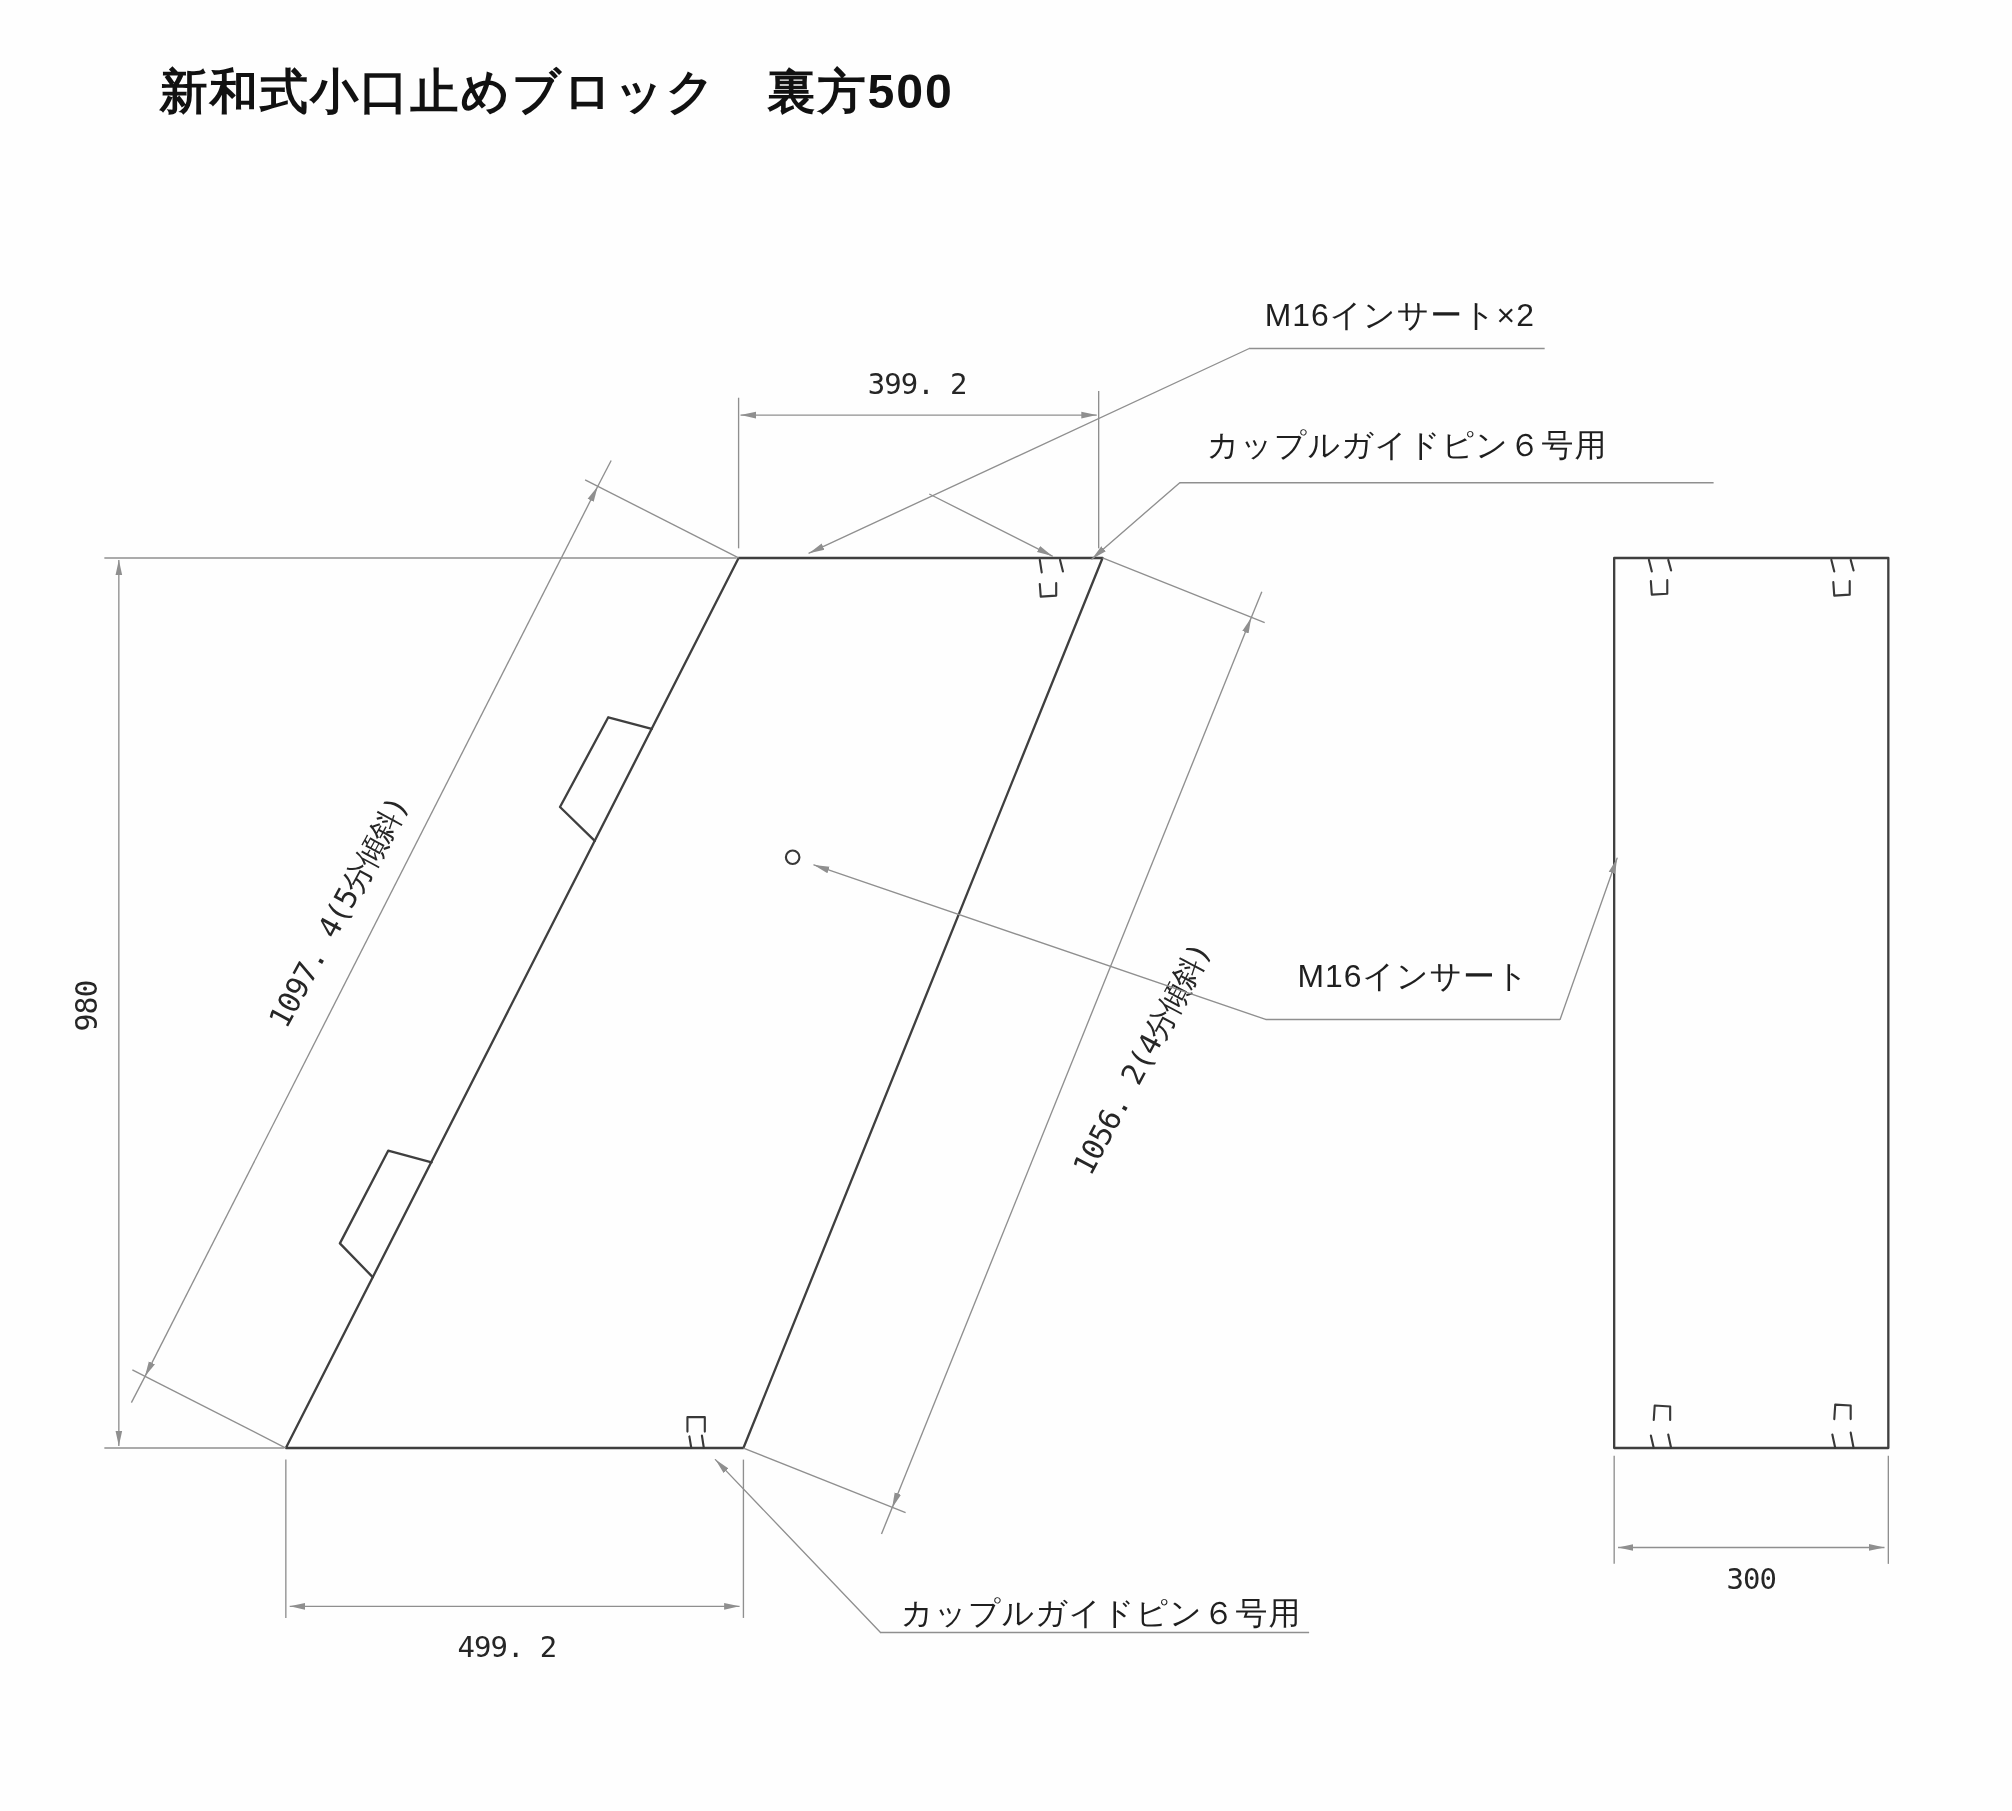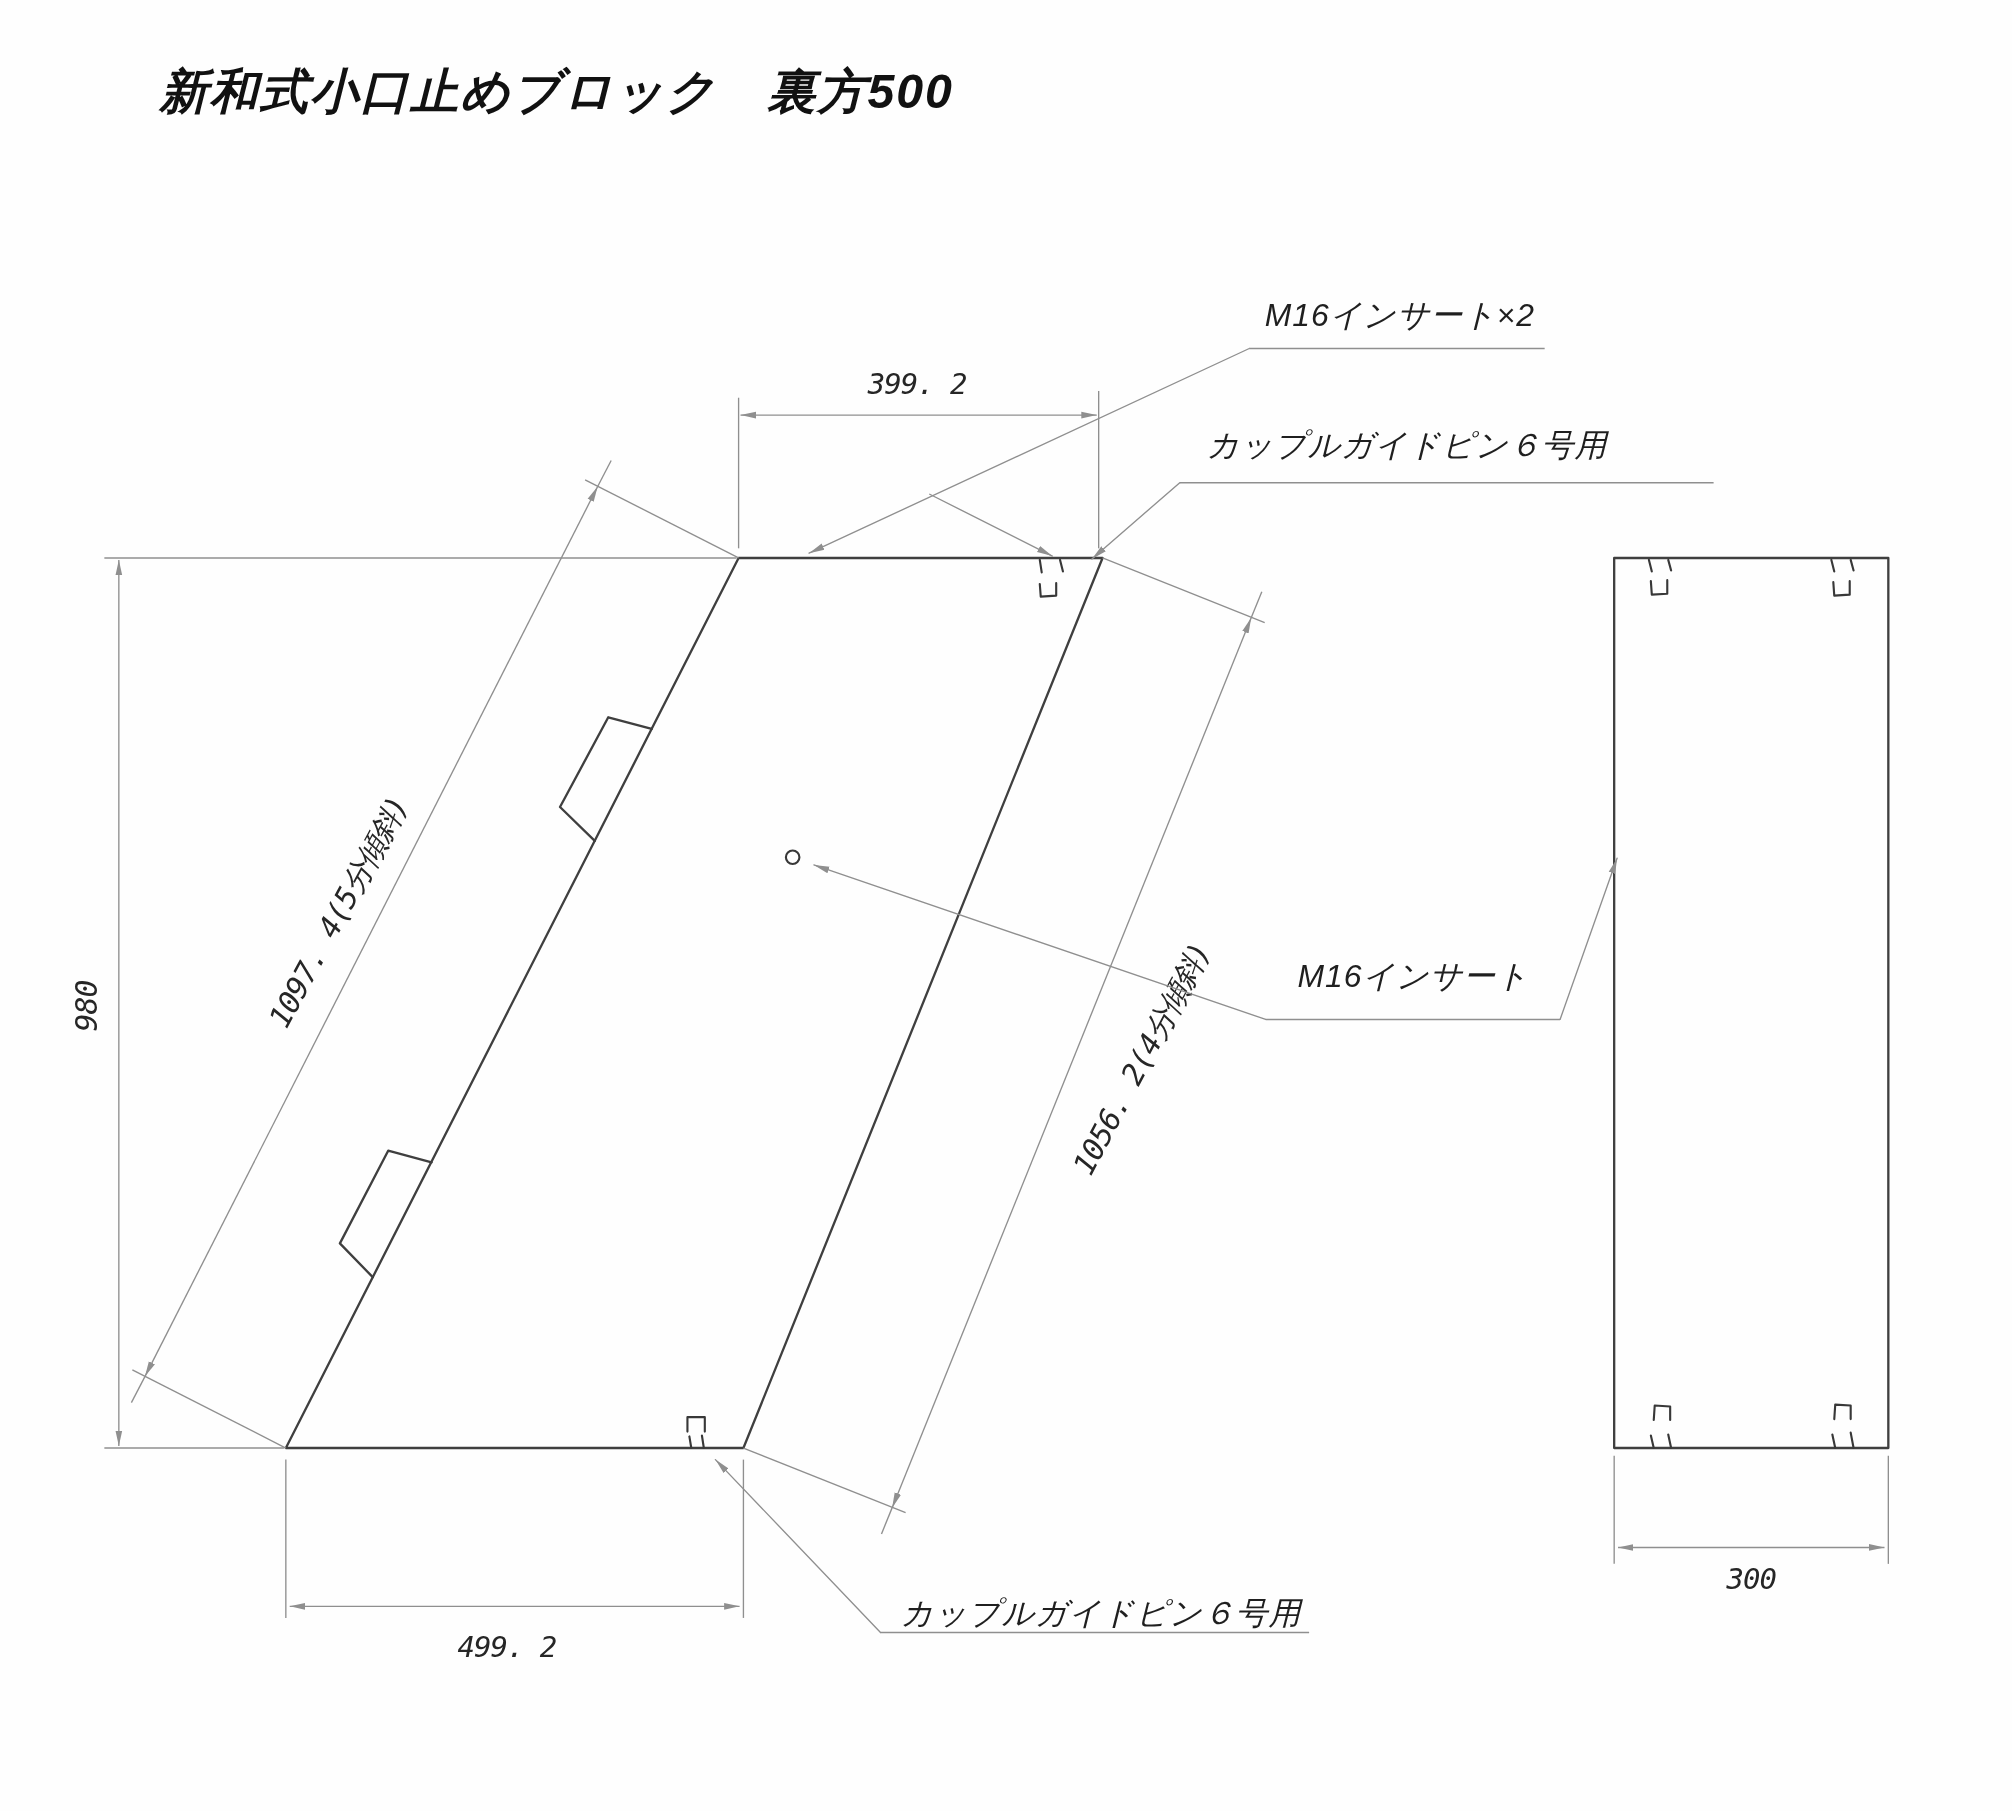--- a/index.html
+++ b/index.html
@@ -1,17 +1,17 @@
 <!DOCTYPE html>
 <html><head>
 <meta charset="utf-8">
 <style>
   html,body{margin:0;padding:0;background:#ffffff;}
   .sheet{position:relative;width:2012px;height:1811px;background:#fefefe;overflow:hidden;
-         font-family:"Liberation Sans","DejaVu Sans",sans-serif;font-style:italic;}
+         font-family:"Liberation Sans","DejaVu Sans",sans-serif;}
   svg{display:block;width:2012px;height:1811px;}
   .geo{stroke:#3f3f3f;stroke-width:2.4;fill:none;stroke-linecap:round;stroke-linejoin:round;}
   .pin{stroke:#383838;stroke-width:2.2;fill:none;stroke-linecap:round;stroke-linejoin:round;}
   .dim{stroke:#8f8f8f;stroke-width:1.4;fill:none;stroke-linecap:butt;}
   .lead{stroke:#8f8f8f;stroke-width:1.4;fill:none;stroke-linecap:round;}
   .ul{stroke:#8f8f8f;stroke-width:1.6;fill:none;}
   text{fill:#1f1f1f;}
   .num{font-family:"DejaVu Sans Mono","Liberation Mono",monospace;font-size:30px;letter-spacing:-1px;fill:#262626;}
   .numrot{font-family:"DejaVu Sans Mono","Liberation Mono",monospace;font-size:31px;letter-spacing:-1px;fill:#262626;}
   .lbl{font-size:33px;letter-spacing:1px;fill:#1f1f1f;}

